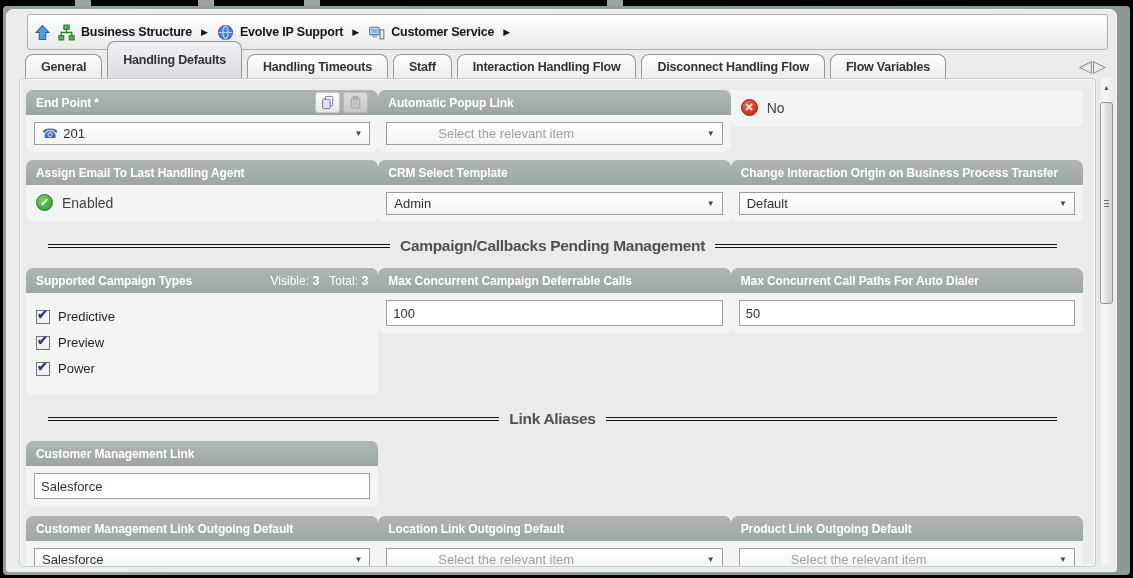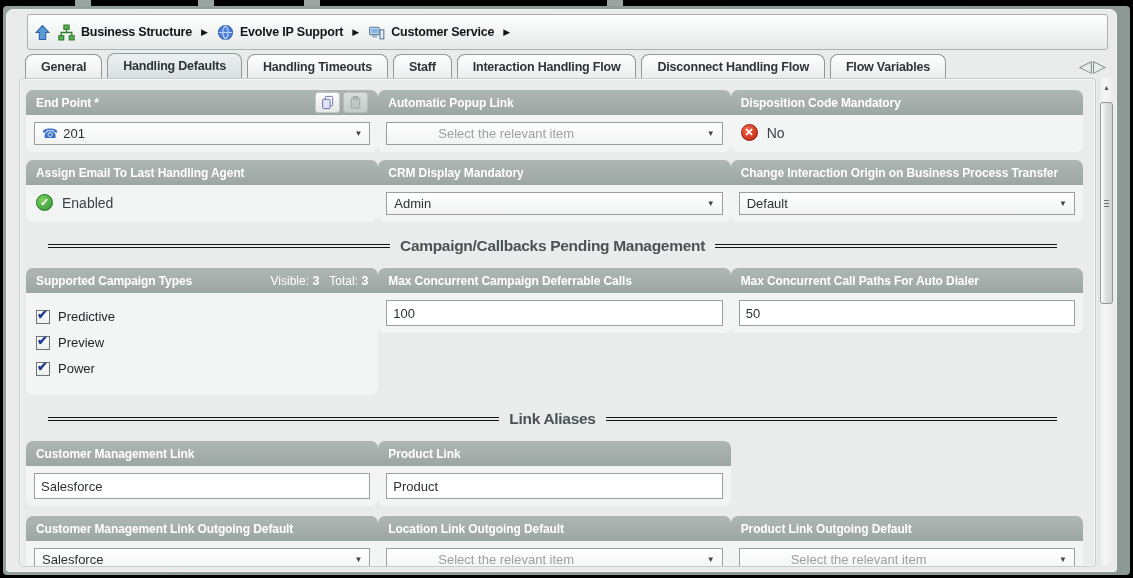--- a/index.html
+++ b/index.html
@@ -23,21 +23,21 @@
   .crumb-label { font-size:12.5px; font-weight:bold; color:#10161c; letter-spacing:-0.2px; }
   .crumb-sep { font-size:9px; color:#111; padding:0 2px; }
   .bicon { width:17px; height:17px; display:inline-block; }
 
   
   .tabrow { display:flex; align-items:flex-end; padding-left:18px; height:26px; position:relative; }
   .tab { height:24px; display:flex; align-items:center; padding:0 15px; margin-right:5px;
     border:1px solid #8f9a96; border-bottom:none; border-radius:8px 8px 0 0;
     background:linear-gradient(#ffffff,#e9edec); font-size:12.5px; font-weight:bold; color:#2e3436;
     letter-spacing:-0.2px; white-space:nowrap; cursor:default; }
-  .tab.active { background:linear-gradient(#eef1f3,#d8dee1); height:25px; }
+  .tab.active { background:linear-gradient(#eef1f3,#d8dee1); height:37px; }
   .tab-nav { position:absolute; right:10px; bottom:3px; display:flex; gap:1px; }
   .tab-nav span { font-size:17px; color:#7d8a86; line-height:1; cursor:default; }
 
   
   .bodyrow { flex:1; display:flex; margin:0 2px 4px 12px; min-height:0; }
   .content { flex:1; border:1px solid #c6cdca; box-shadow:inset 0 0 0 1px #f7f9f8;
     border-radius:4px; background:#e9eceb; padding:11px 12px 0 6px; overflow:hidden; }
 
   .grid3 { display:grid; grid-template-columns:1fr 1fr 1fr; align-items:start; }
   .mt8 { margin-top:8px; } .mt10 { margin-top:10px; }
@@ -220,23 +220,20 @@
             </div>
           <div class="pbody">
             <div class="dd">
               <span class="ph">Select the relevant item</span>
               <span class="caret">▼</span>
             </div>
           </div>
         </div>
 
         <div class="panel">
-          <div class="phead">
-              <span class="lbl">Disposition Code Mandatory</span>
-            </div>
           <div class="pbody">
             <div class="status">
               <span class="sicon no">✕</span>
               <span class="stxt">No</span>
             </div>
           </div>
         </div>
       </div>
 
       <div class="grid3 mt8">
@@ -247,21 +244,21 @@
           <div class="pbody">
             <div class="status">
               <span class="sicon ok">✓</span>
               <span class="stxt">Enabled</span>
             </div>
           </div>
         </div>
 
         <div class="panel">
           <div class="phead">
-              <span class="lbl">CRM Display Mandatory</span>
+              <span class="lbl">CRM Select Template</span>
             </div>
           <div class="pbody">
             <div class="dd">
               <span>Admin</span>
               <span class="caret">▼</span>
             </div>
           </div>
         </div>
 
         <div class="panel">
@@ -341,28 +338,20 @@
 
       <div class="grid3">
         <div class="panel">
           <div class="phead">
               <span class="lbl">Customer Management Link</span>
             </div>
           <div class="pbody">
             <input class="txt" value="Salesforce" style="">
           </div>
         </div>
-        <div class="panel">
-          <div class="phead">
-              <span class="lbl">Product Link</span>
-            </div>
-          <div class="pbody">
-            <input class="txt" value="Product" style="">
-          </div>
-        </div>
       </div>
 
       <div class="grid3 mt10">
         <div class="panel">
           <div class="phead">
               <span class="lbl">Customer Management Link Outgoing Default</span>
             </div>
           <div class="pbody">
             <div class="dd">
               <span>Salesforce</span>

